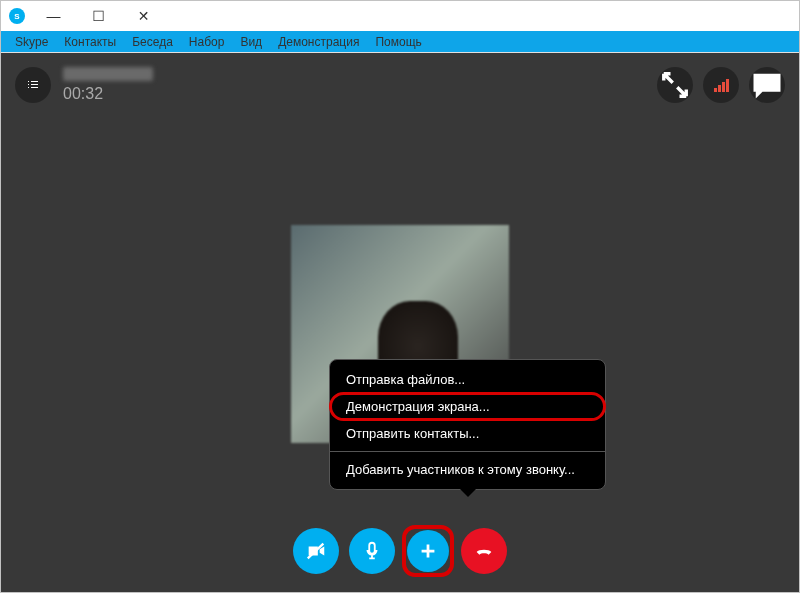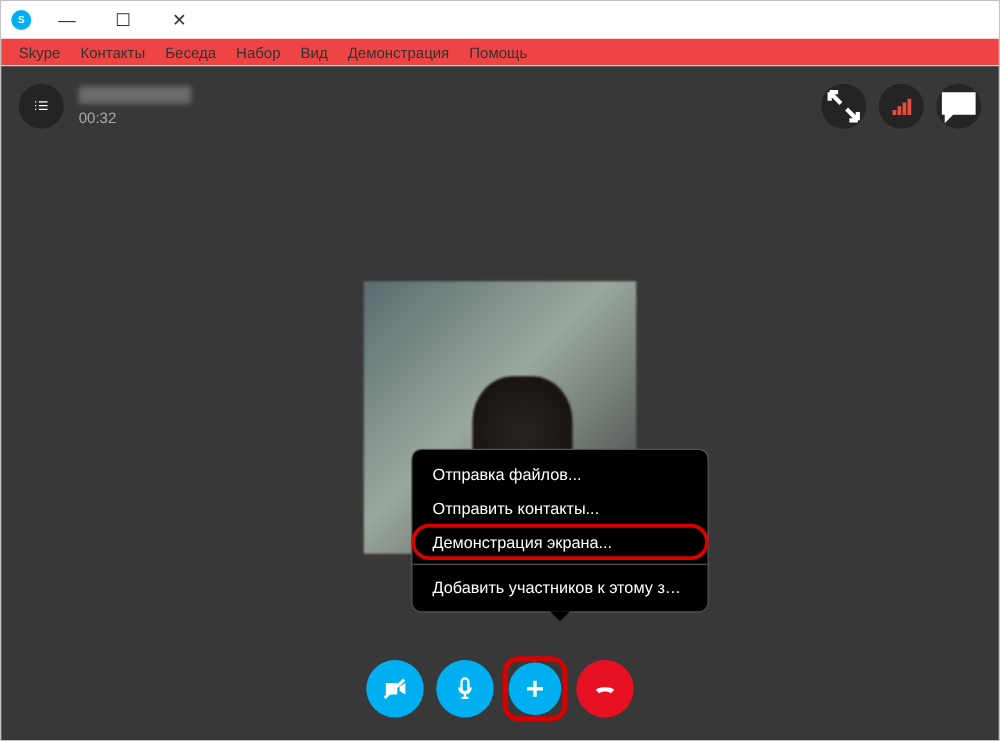--- a/index.html
+++ b/index.html
@@ -4,36 +4,36 @@
   <style>
     * { margin: 0; padding: 0; box-sizing: border-box; font-family: "Segoe UI", Tahoma, sans-serif; }
     body { width: 800px; height: 593px; background: #fff; overflow: hidden; }
     .window { width: 100%; height: 100%; border: 1px solid #c2c2c2; display: flex; flex-direction: column; }
     .titlebar { height: 30px; display: flex; align-items: center; padding-left: 8px; background: #fff; }
     .titlebar-icon { width: 16px; height: 16px; border-radius: 50%; background: #00aff0; display: flex; align-items: center; justify-content: center; margin-right: 6px; }
     .titlebar-icon svg { width: 10px; height: 10px; }
     .titlebar-title { font-size: 12px; color: #333; flex: 1; }
     .win-controls { display: flex; height: 100%; }
     .win-btn { width: 45px; height: 100%; display: flex; align-items: center; justify-content: center; font-size: 14px; color: #333; cursor: pointer; }
-    .menubar { height: 22px; display: flex; align-items: center; padding: 0 6px; background: #ef4444; font-size: 12px; border-bottom: 1px solid #e0e0e0; }
+    .menubar { height: 22px; display: flex; align-items: center; padding: 0 6px; background: #0ea5e9; font-size: 12px; border-bottom: 1px solid #e0e0e0; }
     .menu-item { padding: 2px 8px; color: #333; cursor: pointer; }
     .call-area { flex: 1; background: #383838; position: relative; }
     .top-controls { position: absolute; top: 14px; left: 14px; right: 14px; display: flex; align-items: center; }
     .circ-btn { width: 36px; height: 36px; border-radius: 50%; background: rgba(0,0,0,0.35); display: flex; align-items: center; justify-content: center; cursor: pointer; color: #fff; }
     .list-icon svg { width: 16px; height: 16px; }
     .call-info { margin-left: 12px; display: flex; flex-direction: column; }
     .call-name { width: 90px; height: 14px; background: #6a6a6a; border-radius: 2px; filter: blur(2px); }
-    .call-timer { font-size: 12px; color: #aaa; margin-top: 4px; }
+    .call-timer { font-size: 16px; color: #aaa; margin-top: 4px; }
     .top-right { margin-left: auto; display: flex; gap: 10px; }
     .signal-bars { display: flex; align-items: flex-end; gap: 1px; height: 14px; }
     .signal-bars span { width: 3px; background: #e74c3c; }
     .sb1 { height: 4px; } .sb2 { height: 7px; } .sb3 { height: 10px; } .sb4 { height: 13px; }
     .video-preview { position: absolute; left: 50%; top: 172px; transform: translateX(-50%); width: 218px; height: 218px; background: linear-gradient(135deg, #5a6b6f 0%, #9aa89d 45%, #3a3a3a 100%); filter: blur(1px); }
     .video-preview::after { content: ""; position: absolute; left: 40%; top: 35%; width: 80px; height: 90px; background: radial-gradient(ellipse at center, #2a2420 0%, #1a1512 70%); border-radius: 40% 40% 30% 30%; }
-    .popup-menu { position: absolute; left: 328px; top: 306px; width: 238px; background: #000; border: 1px solid #555; border-radius: 8px; color: #fff; padding: 6px 0; }
+    .popup-menu { position: absolute; left: 328px; top: 306px; width: 277px; background: #000; border: 1px solid #555; border-radius: 8px; color: #fff; padding: 6px 0; }
     .popup-item { padding: 6px 16px; font-size: 13px; white-space: nowrap; overflow: hidden; text-overflow: ellipsis; cursor: pointer; }
     .popup-sep { height: 1px; background: #555; margin: 4px 0; }
     .popup-item.highlighted { outline: 3px solid #d80000; outline-offset: -2px; border-radius: 14px; }
     .popup-tail { position: absolute; left: 50%; bottom: -8px; transform: translateX(-50%); width: 0; height: 0; border-left: 8px solid transparent; border-right: 8px solid transparent; border-top: 8px solid #000; }
     .bottom-controls { position: absolute; bottom: 18px; left: 50%; transform: translateX(-50%); display: flex; gap: 10px; }
     .call-btn { width: 46px; height: 46px; border-radius: 50%; display: flex; align-items: center; justify-content: center; cursor: pointer; }
     .blue-btn { background: #00aff0; }
     .red-btn { background: #e81123; }
     .plus-highlight { outline: 4px solid #d80000; outline-offset: -1px; border-radius: 10px; padding: 2px; }
     .plus-highlight .call-btn { width: 42px; height: 42px; }
@@ -96,22 +96,22 @@
               <path d="M2 3h12v8H6l-3 3v-3H2z" fill="#fff"></path>
             </svg>
         </div>
       </div>
     </div>
 
     <div class="video-preview"></div>
 
     <div class="popup-menu">
       <div class="popup-item">Отправка файлов...</div>
+      <div class="popup-item highlighted">Демонстрация экрана...</div>
       <div class="popup-item">Отправить контакты...</div>
-      <div class="popup-item highlighted">Демонстрация экрана...</div>
       <div class="popup-sep"></div>
       <div class="popup-item">Добавить участников к этому звонку...</div>
       <div class="popup-tail"></div>
     </div>
 
     <div class="bottom-controls">
       <div class="call-btn blue-btn">
         <svg viewBox="0 0 24 24">
             <path d="M4 7h10v10H4zM16 10l5-3v10l-5-3z"></path>
             <line x1="3" y1="20" x2="20" y2="4" stroke="#fff" stroke-width="2.5"></line>

